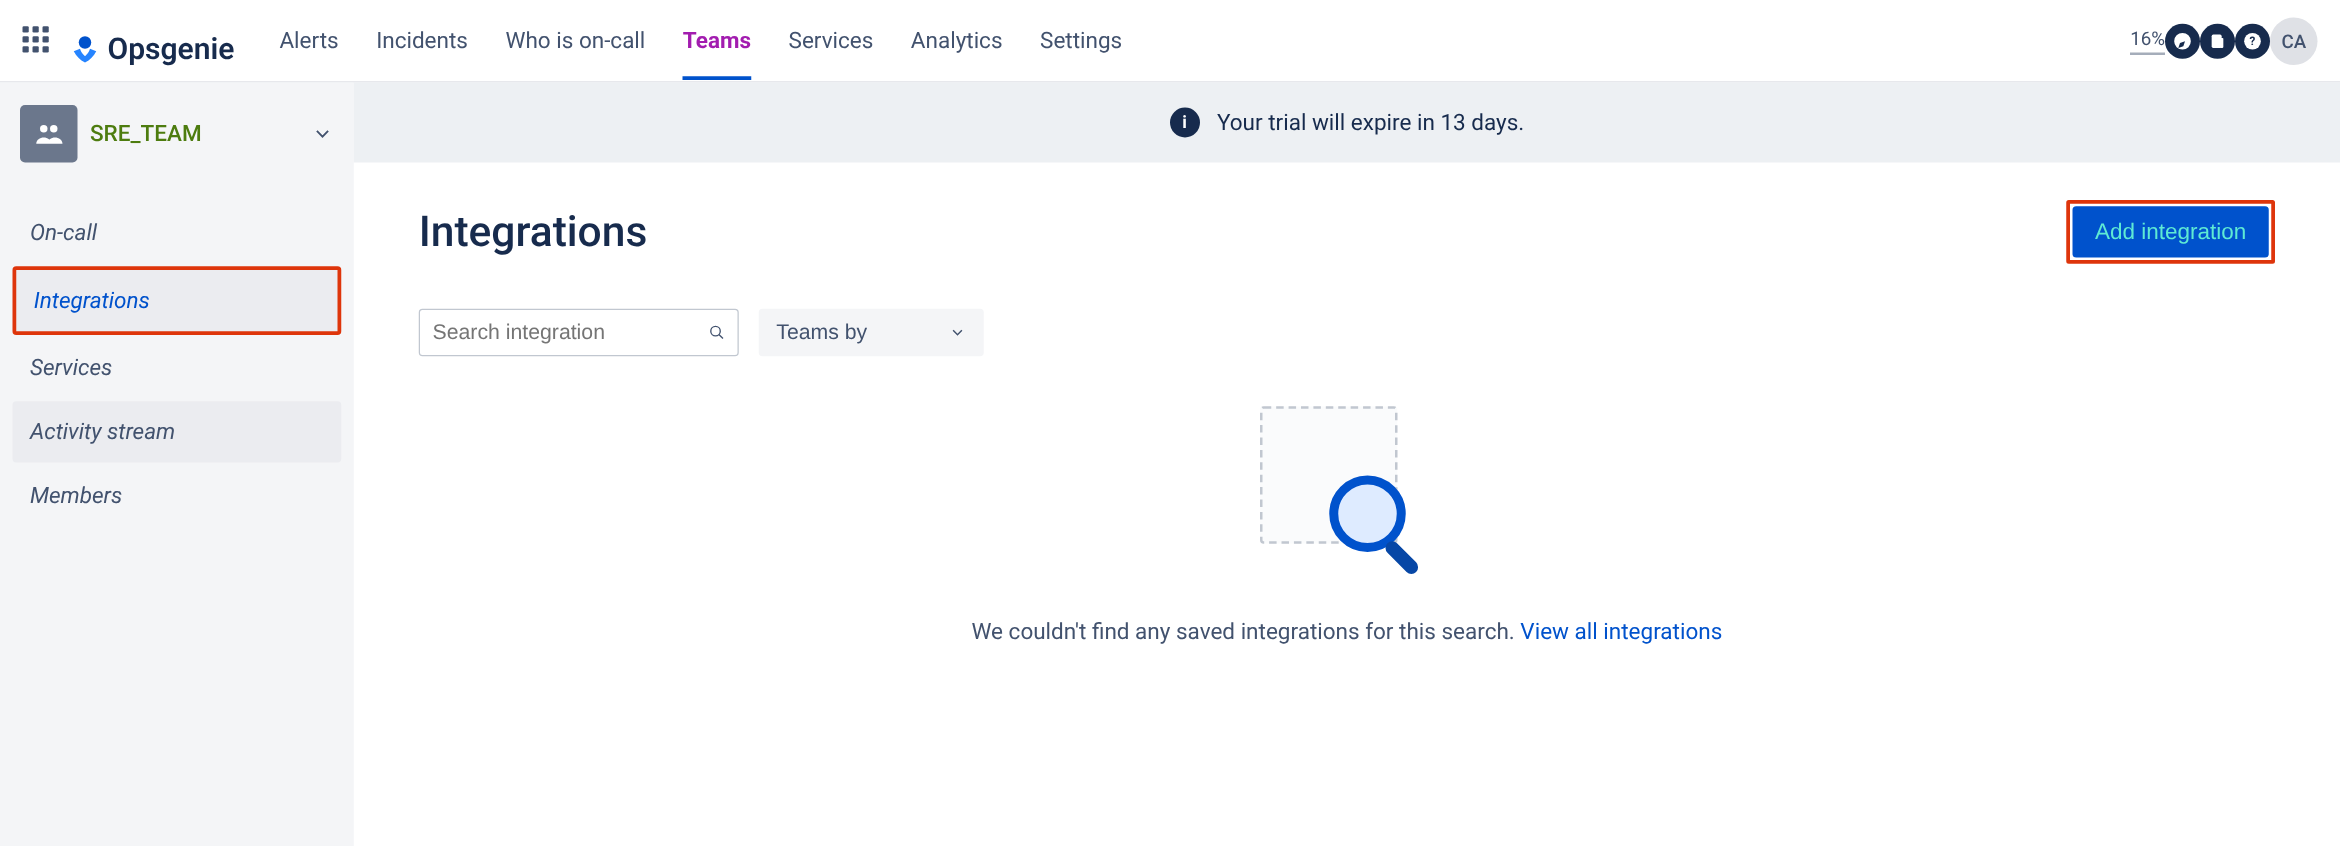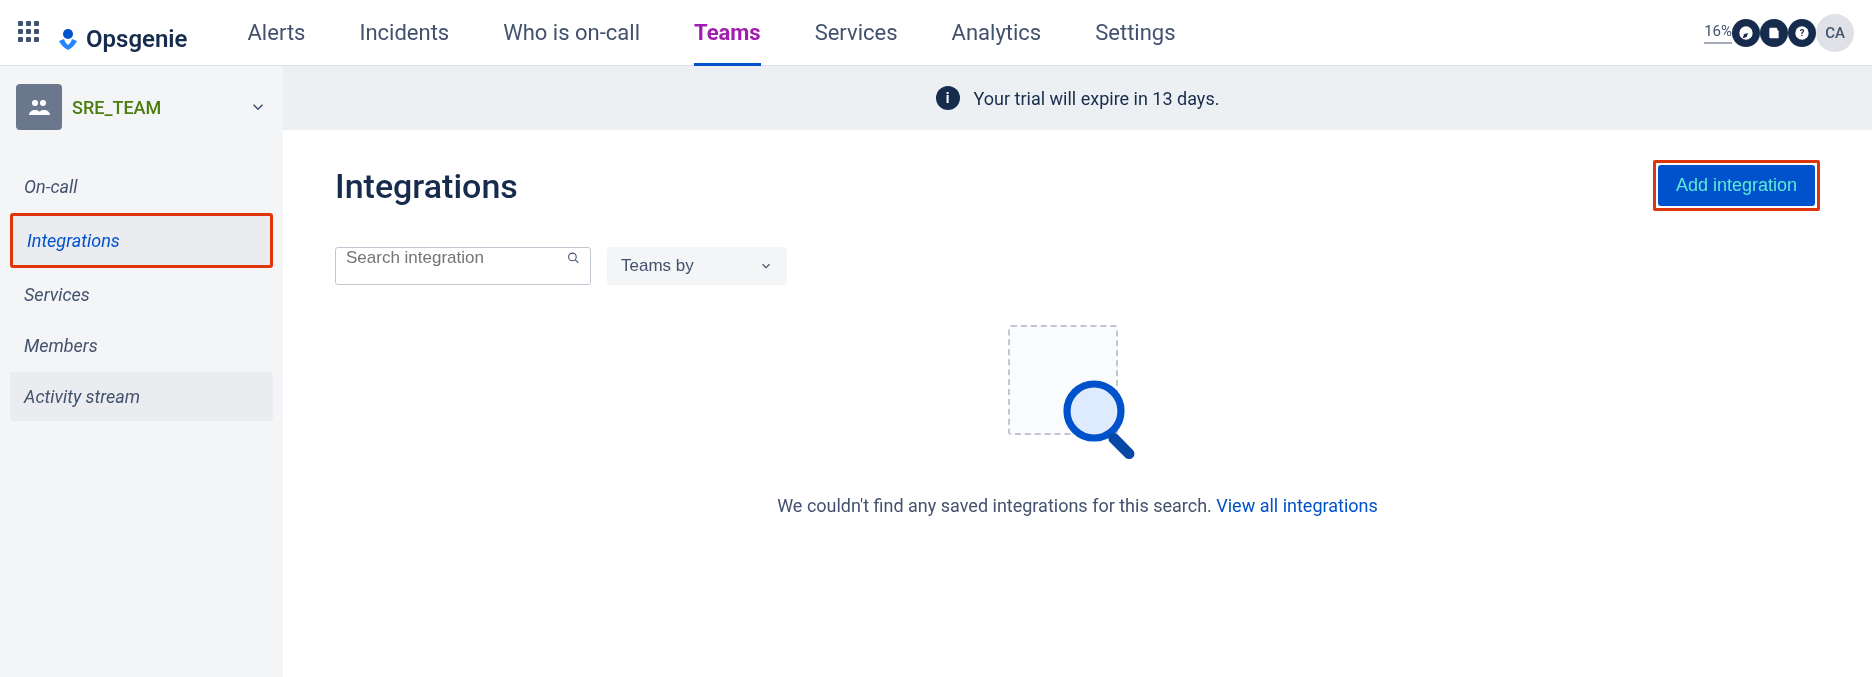--- a/index.html
+++ b/index.html
@@ -32,24 +32,23 @@
   .apps-grid span { background:#42526e; border-radius:1px; }
   .logo {
     display:flex; align-items:center; gap:6px;
     font-weight:600; font-size:24px; color:#172b4d; cursor:pointer;
     margin-right: 36px;
     margin-top: 12px;
   }
   .logo svg { width:24px; height:24px; }
   .nav-links { display:flex; gap:30px; }
   .nav-link {
-    font-size:22px; color:#42526e; cursor:pointer;
+    font-size:18px; color:#42526e; cursor:pointer;
     padding: 20px 0 18px 0;
     border-bottom: 3px solid transparent;
-    margin-left: 24px;
   }
   .nav-link.active { border-bottom-color:#0052cc; color:#a21caf;font-weight:bold; }
   .nav-right { margin-left:auto; display:flex; align-items:center; }
   .percent {
     font-size:15px; color:#42526e; border-bottom:2px solid #a5adba; padding-bottom:2px; cursor:pointer;
   }
   .round-icon {
     width:28px; height:28px; border-radius:50%; background:#172b4d;
     display:flex; align-items:center; justify-content:center; color:#fff; cursor:pointer;
   }
@@ -107,21 +106,21 @@
   .title-row { display:flex; align-items:center; justify-content:space-between; margin-bottom:36px; }
   .page-title { font-size:34px; font-weight:500; color:#172b4d; }
   .primary-btn {
     background:#0052cc; color:#5eead4; border:none; padding:10px 18px;
     font-size:18px; font-weight:500; border-radius:3px; cursor:pointer;
   }
   .primary-btn-wrap { border:3px solid #de350b; padding:2px; border-radius:2px; }
 
   .controls-row { display:flex; gap:16px; margin-bottom:40px; }
   .search-wrap {
-    display:flex; align-items:flex-start; border:1px solid #c1c7d0; border-radius:3px;
+    display:flex; align-items:center; border:1px solid #c1c7d0; border-radius:3px;
     width:256px; height:38px; padding:0 10px; background:#fff;
   }
   .search-wrap input {
     border:none; outline:none; font-size:17px; flex:1; color:#172b4d; background:transparent;
   }
   .search-wrap svg { width:20px; height:20px; stroke:#42526e; fill:none; }
   .filter-btn {
     display:flex; align-items:center; justify-content:space-between;
     background:#f4f5f7; border:none; border-radius:3px;
     width:180px; height:38px; padding:0 14px; font-size:17px; color:#42526e; cursor:pointer;
@@ -208,22 +207,22 @@
       </div>
       <span class="team-name">SRE_TEAM</span>
       <svg class="chev" viewBox="0 0 24 24">
           <path d="M6 9l6 6 6-6" stroke="#42526e" stroke-width="2" fill="none"></path>
         </svg>
     </div>
 
     <div class="side-item">On-call</div>
     <div class="side-item active highlighted">Integrations</div>
     <div class="side-item">Services</div>
+    <div class="side-item muted-bg">Activity stream</div>
     <div class="side-item">Members</div>
-    <div class="side-item muted-bg">Activity stream</div>
   </div>
 
   <div class="main">
     <div class="banner">
       <div class="info-icon">i</div>
       <span>Your trial will expire in 13 days.</span>
     </div>
 
     <div class="content">
       <div class="title-row">

